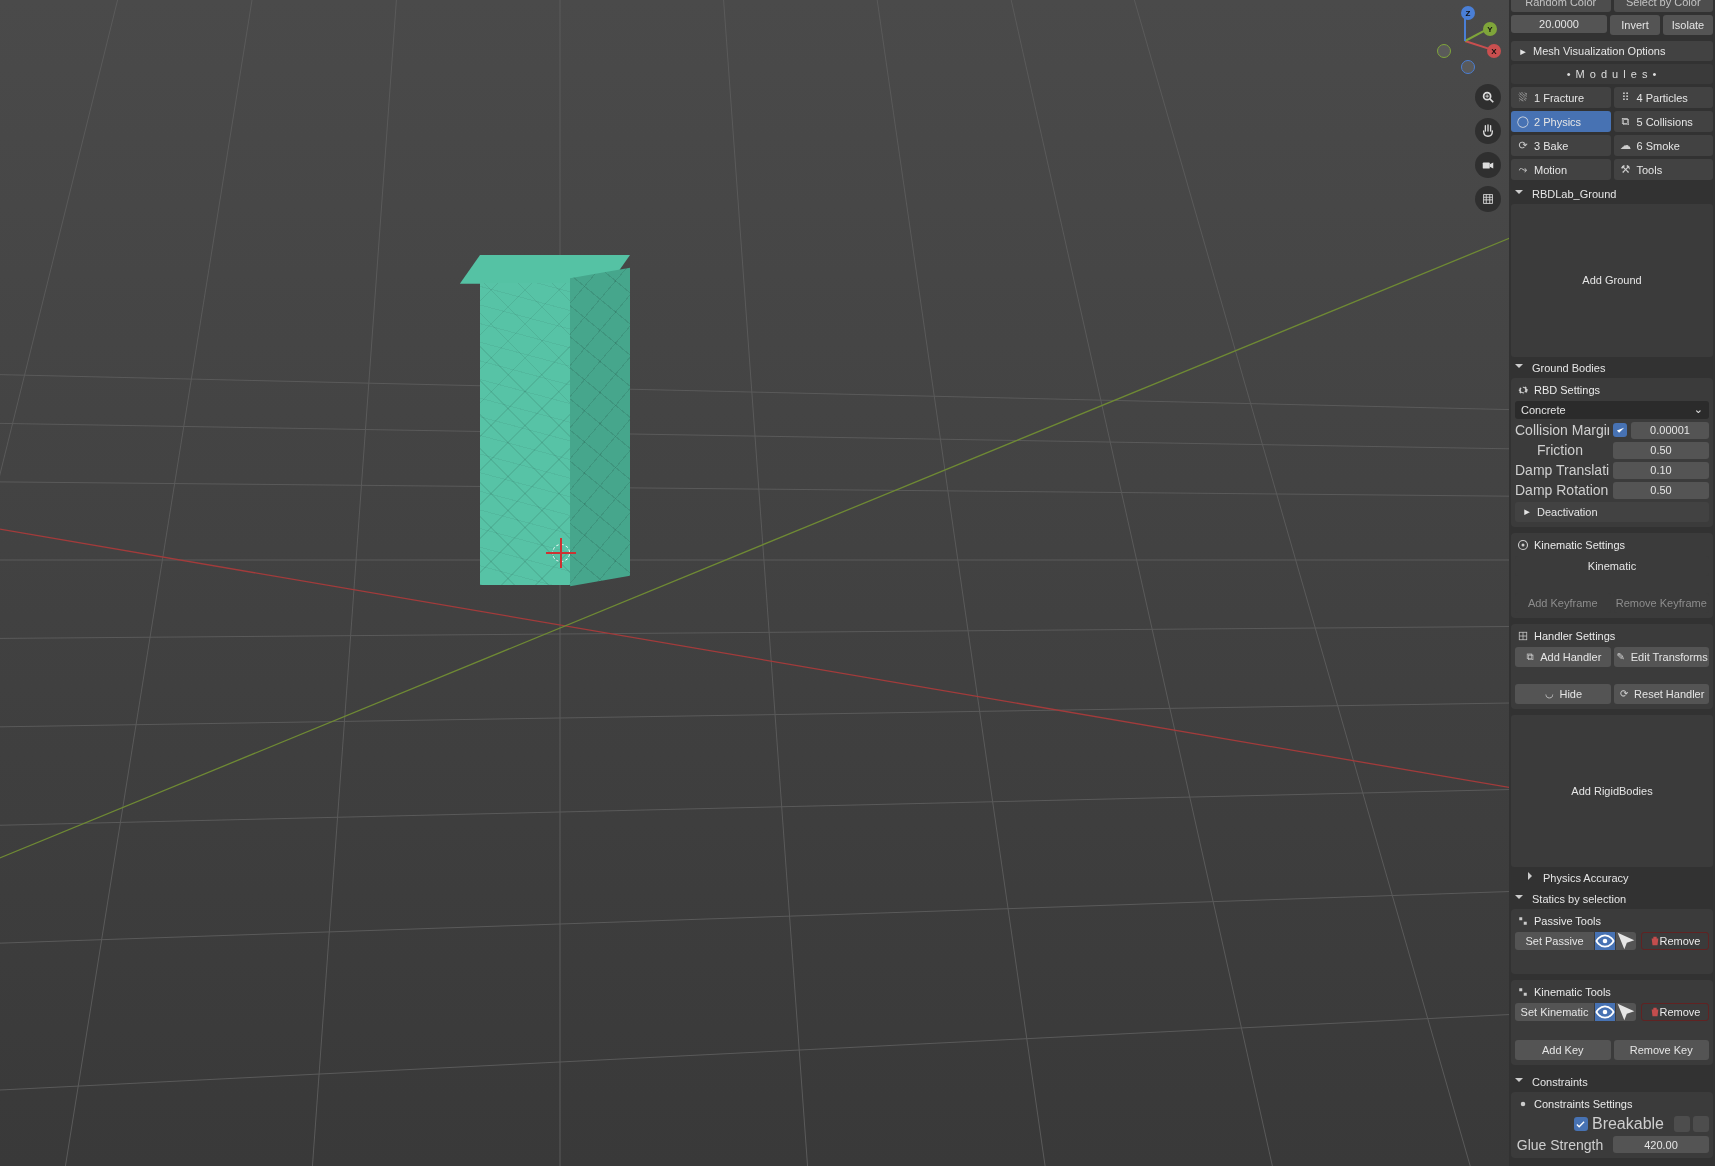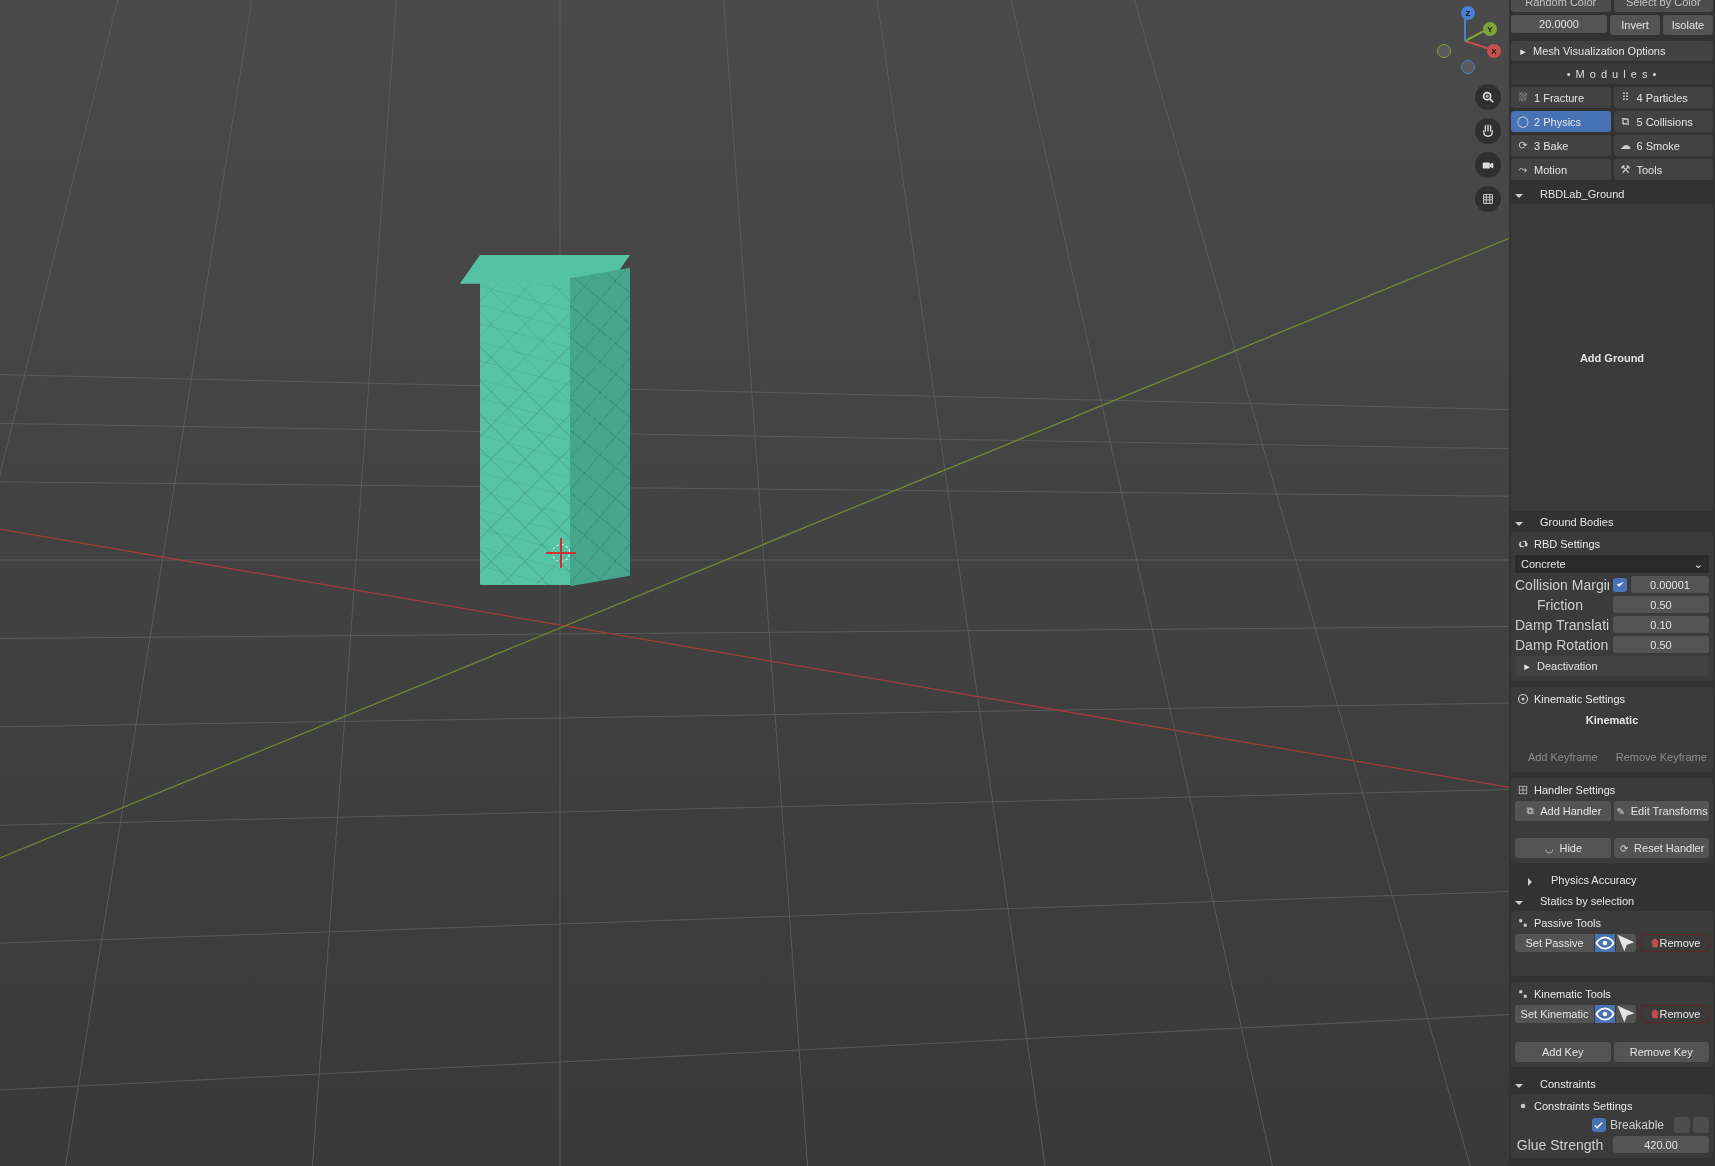--- a/index.html
+++ b/index.html
@@ -26,22 +26,22 @@
 .cursor3d .cross:before{left:12px;top:-2px;width:2px;height:30px}
 .cursor3d .cross:after{left:-2px;top:12px;width:30px;height:2px}
 
 .panel{width:206px;background:#323232;display:flex;flex-direction:column;padding:0 2px 8px 2px;overflow-y:auto;overflow-x:hidden;}
 .panel::-webkit-scrollbar{width:0}
 .row{display:flex;gap:3px;margin-bottom:3px}
 .btn{flex:1;background:#545454;color:#e5e5e5;border-radius:3px;padding:3px 4px;text-align:center;display:flex;align-items:center;justify-content:center;gap:4px;height:20px;cursor:pointer;white-space:nowrap;overflow:hidden}
 .btn.dark{background:#3b3b3b}
 .btn .ico{width:12px;height:12px;flex:0 0 12px;display:flex;align-items:center;justify-content:center;font-size:10px;opacity:.85}
 .numfield{flex:1;background:#545454;border-radius:3px;height:18px;display:flex;align-items:center;justify-content:center;color:#e5e5e5;}
-.lbl{font-size:12px;color:#cfcfcf;display:flex;align-items:center;}
-.sec-head{display:flex;align-items:flex-end;gap:16px;padding:5px 0 4px 3px;color:#e5e5e5;cursor:pointer}
+.lbl{font-size:16px;color:#cfcfcf;display:flex;align-items:center;}
+.sec-head{display:flex;align-items:flex-start;gap:8px;padding:5px 0 4px 3px;color:#e5e5e5;cursor:pointer}
 .sec-head .chev{width:10px;display:flex;justify-content:center}
 .sec-head .chev svg{width:8px;height:8px;fill:#ccc}
 .sub-card{background:#3b3b3b;border-radius:4px;padding:4px 4px 5px 4px;margin-bottom:6px}
 .sub-card .sub-head{display:flex;align-items:center;gap:5px;padding:2px 0 5px 2px;color:#eaeaea}
 .sub-card .sub-head .gear{width:12px;height:12px;fill:#ccc}
 .sel{background:#2b2b2b;border-radius:3px;height:18px;display:flex;align-items:center;padding:0 6px;justify-content:space-between;color:#e5e5e5;margin-bottom:3px}
 .prop-row{display:flex;align-items:center;gap:4px;margin-bottom:3px}
 .prop-row .plabel{flex:1;text-align:center;padding-right:4px;color:#cfcfcf;font-size:14px;white-space:nowrap;overflow:hidden}
 .prop-row .pval{flex:0 0 96px;background:#545454;border-radius:3px;height:17px;display:flex;align-items:center;justify-content:center}
 .check{width:14px;height:14px;border-radius:3px;background:#4772b3;display:flex;align-items:center;justify-content:center;flex-shrink:0}
@@ -54,21 +54,21 @@
 .modbtn .mi{width:12px;display:flex;justify-content:center;opacity:.85}
 .divider-title{background:#3a3a3a;color:#ddd;text-align:center;padding:4px 0;letter-spacing:1px;border-radius:3px;margin:3px 0}
 .twin{display:grid;grid-template-columns:1fr 1fr;gap:3px}
 .pill-row{display:flex;gap:1px;margin-bottom:19px}
 .pill-row .left{flex:1;background:#545454;border-radius:3px 0 0 3px;height:18px;display:flex;align-items:center;justify-content:center}
 .pill-row .mid{flex:0 0 20px;background:#4772b3;height:18px;display:flex;align-items:center;justify-content:center}
 .pill-row .mid-g{flex:0 0 20px;background:#545454;height:18px;display:flex;align-items:center;justify-content:center;border-radius:0 3px 3px 0}
 .pill-row .gap{width:3px}
 .del{flex:0 0 68px;background:#3b3b3b;border-radius:3px;height:18px;display:flex;align-items:center;justify-content:center;color:#eaeaea;border:1px solid #612222}
 .del .trash{fill:#c24d4d;width:10px;height:10px}
-.wide{width:100%;font-weight:bold;}
+.wide{width:100%;}
 .mt3{margin-top:17px}
 .pad-strip{display:flex;align-items:center;gap:4px;margin-bottom:3px}
 .constraint-tail{display:flex;align-items:center;gap:3px}
 .constraint-tail .tiny{width:16px;height:16px;background:#4d4d4d;border-radius:3px}
 </style>
 </head>
 <body>
 
 <div class="app">
   <div class="viewport">
@@ -306,20 +306,21 @@
             <span class="ico">◡</span>
             <span>Hide</span>
           </div>
         <div class="btn">
             <span class="ico">⟳</span>
             <span>Reset Handler</span>
           </div>
       </div>
     </div>
 
+    <div class="btn dark wide" style="height:22px">Add RigidBodies</div>
 
     <div class="sec-head" style="padding-left:14px">
       <span class="chev">
           <svg viewBox="0 0 8 8">
             <path d="M2 0l4 4-4 4z"></path>
           </svg>
         </span>
       <span>Physics Accuracy</span>
     </div>
 

